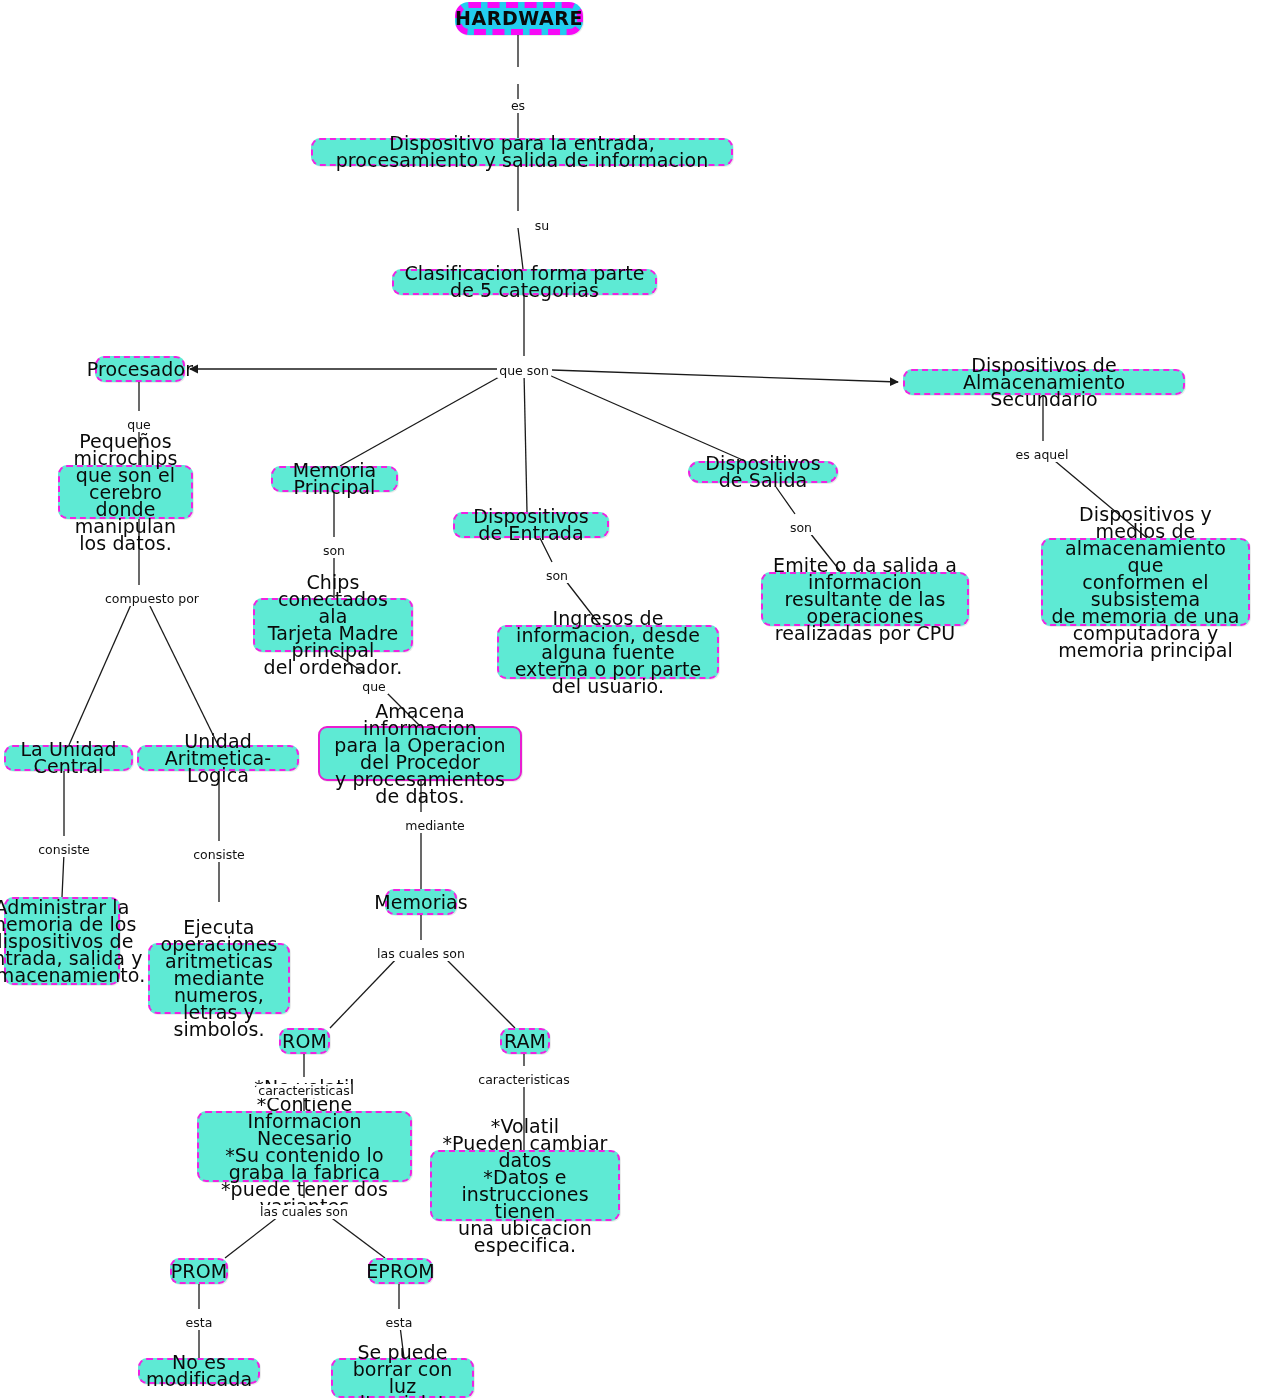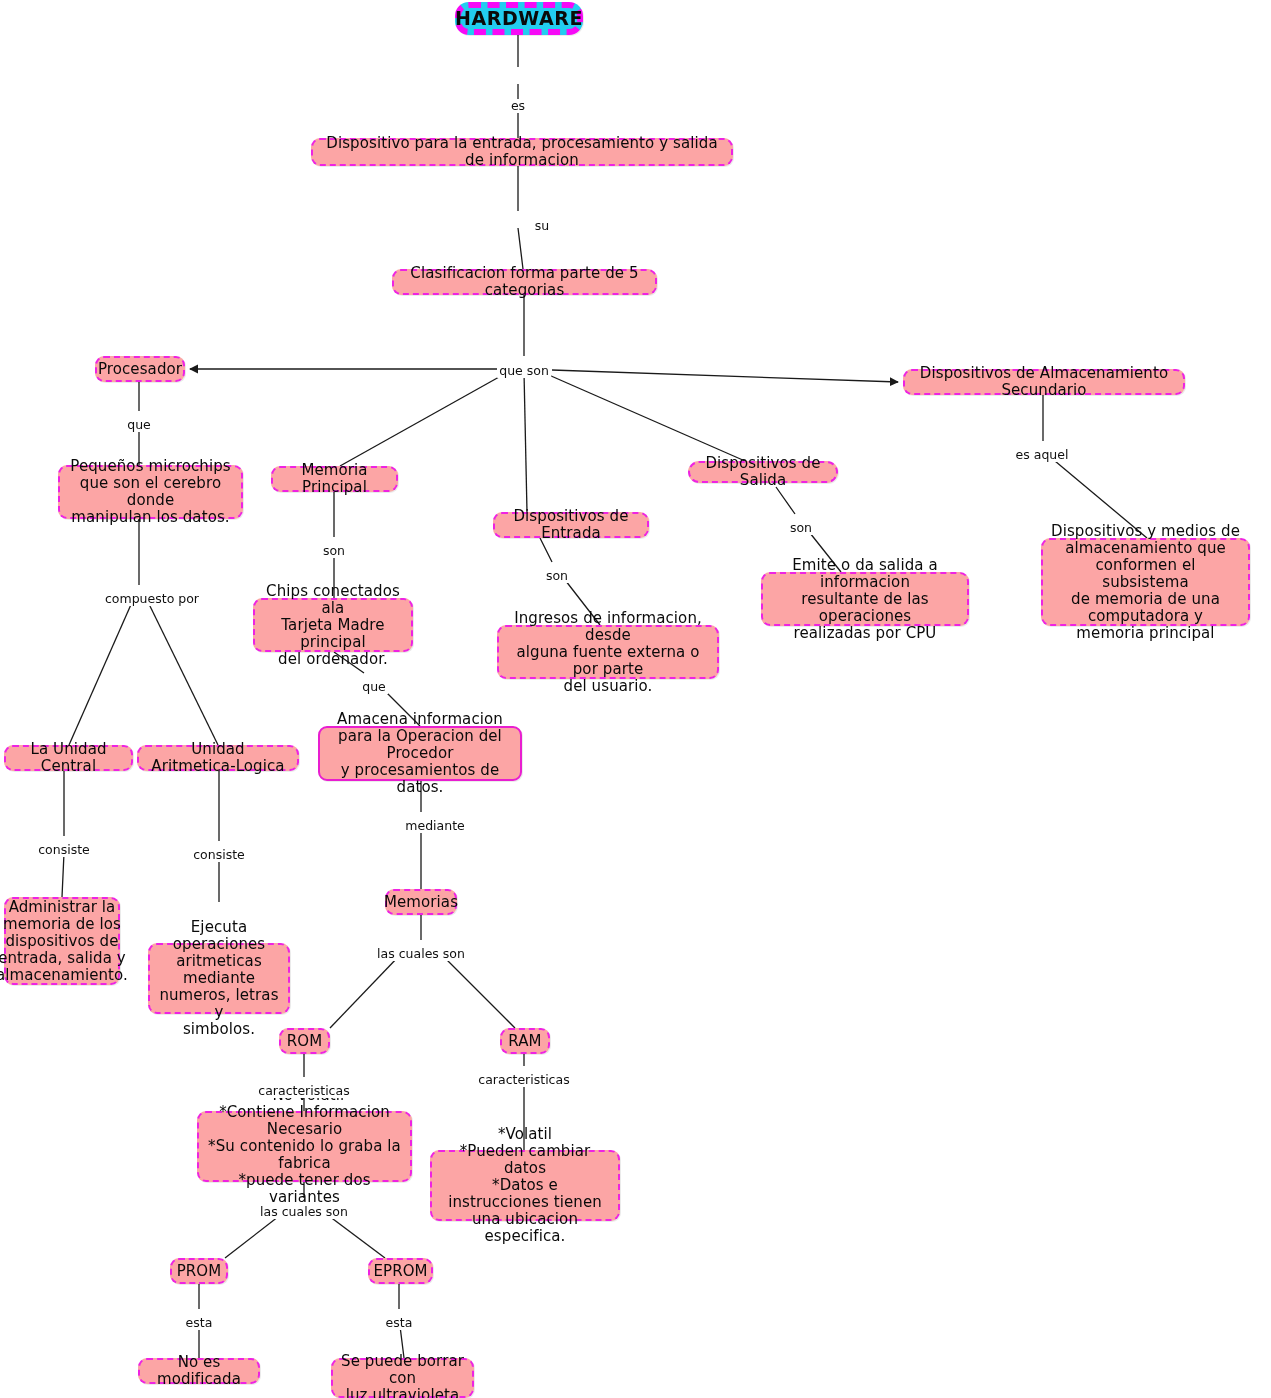--- a/index.html
+++ b/index.html
@@ -24,25 +24,25 @@
   #edges {
     position: absolute;
     left: 0; top: 0;
     width: 1271px;
     height: 1398px;
     pointer-events: none;
   }
   .node {
     position: absolute;
     box-sizing: border-box;
-    background: #fca5a5;
+    background: #5eead4;
     border: 2px dashed #ee23e2;
     border-radius: 9px;
     color: #0a0a0a;
-    font-size: 15px;
+    font-size: 19px;
     line-height: 17px;
     text-align: center;
     display: flex;
     align-items: center;
     justify-content: center;
     padding: 3px 8px;
     white-space: pre-line;
     letter-spacing: 0.1px;
     box-shadow: 1px 1px 0 rgba(0,0,0,0.08);
   }
@@ -116,22 +116,22 @@
       </g>
   </svg>
   <div id="node-layer">
       <div class="node root" style="left: 455px; top: 2px; width: 128px; height: 33px;">HARDWARE</div>
       <div class="node" style="left: 311px; top: 138px; width: 422px; height: 28px;">Dispositivo para la entrada, procesamiento y salida de informacion</div>
       <div class="node" style="left: 392px; top: 269px; width: 265px; height: 26px;">Clasificacion forma parte de 5 categorias</div>
       <div class="node" style="left: 95px; top: 356px; width: 90px; height: 26px;">Procesador</div>
       <div class="node" style="left: 903px; top: 369px; width: 282px; height: 26px;">Dispositivos de Almacenamiento Secundario</div>
       <div class="node" style="left: 271px; top: 466px; width: 127px; height: 26px;">Memoria Principal</div>
       <div class="node" style="left: 688px; top: 461px; width: 150px; height: 22px; border-radius: 11px;">Dispositivos de Salida</div>
-      <div class="node" style="left: 453px; top: 512px; width: 156px; height: 26px; margin-left: 40px;">Dispositivos de Entrada</div>
-      <div class="node" style="left: 58px; top: 465px; width: 185px; height: 54px;">Pequeños microchips
+      <div class="node" style="left: 453px; top: 512px; width: 156px; height: 26px;">Dispositivos de Entrada</div>
+      <div class="node" style="left: 58px; top: 465px; width: 135px; height: 54px;">Pequeños microchips
 que son el cerebro donde
 manipulan los datos.</div>
       <div class="node" style="left: 253px; top: 598px; width: 160px; height: 54px;">Chips conectados ala
 Tarjeta Madre principal
 del ordenador.</div>
       <div class="node" style="left: 497px; top: 625px; width: 222px; height: 54px;">Ingresos de informacion, desde
 alguna fuente externa o por parte
 del usuario.</div>
       <div class="node" style="left: 761px; top: 572px; width: 208px; height: 54px;">Emite o da salida a informacion
 resultante de las operaciones

